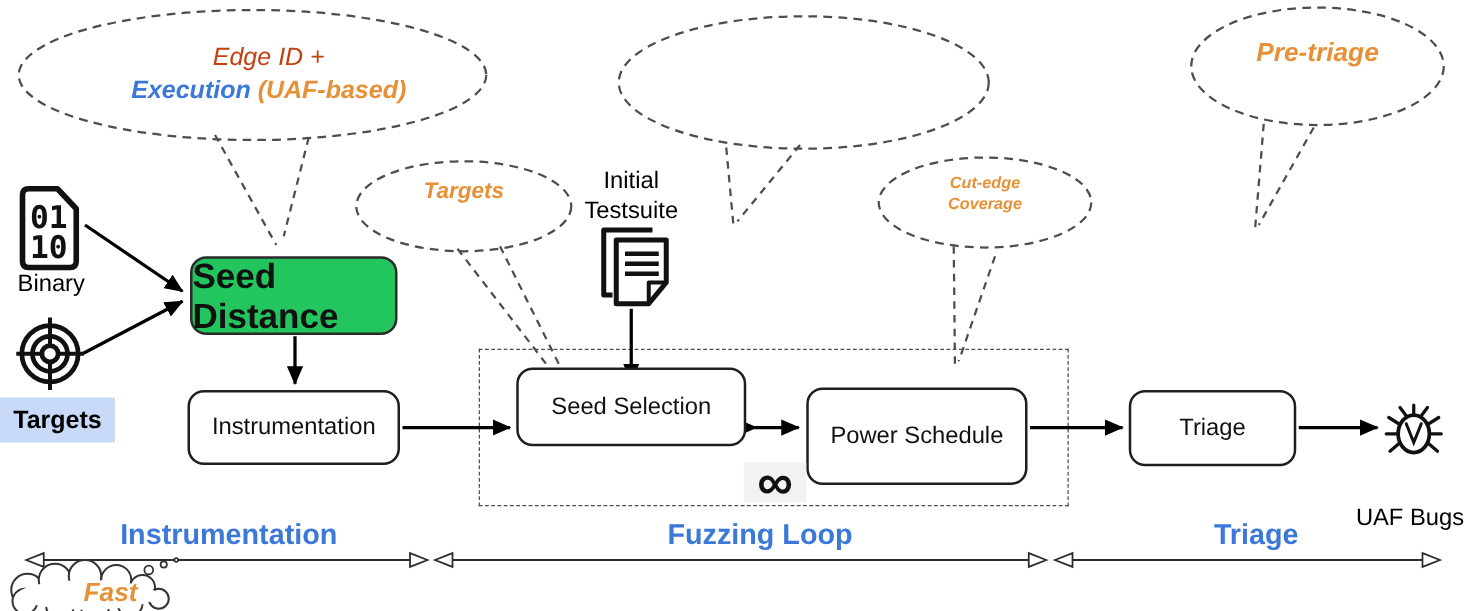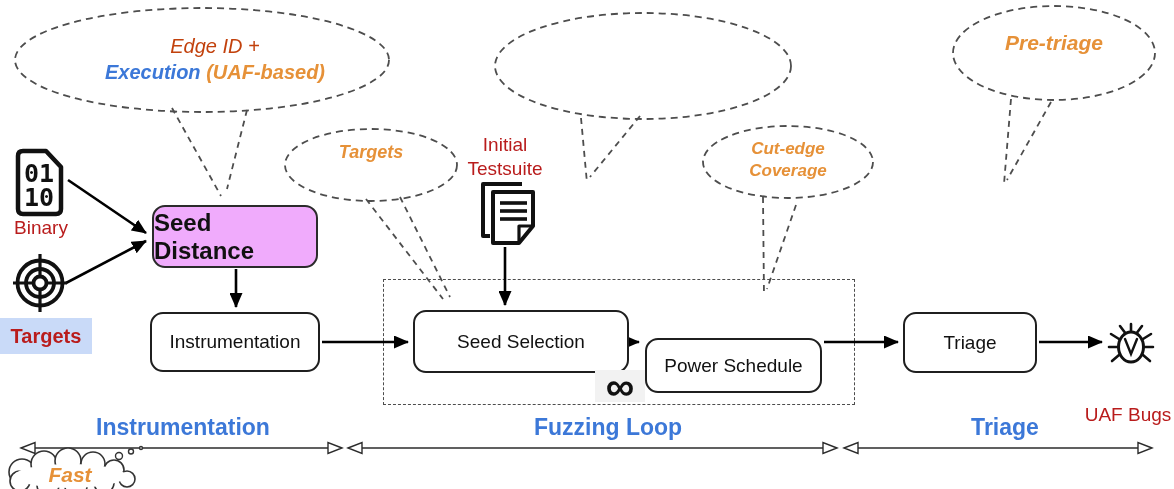--- a/index.html
+++ b/index.html
@@ -10,39 +10,39 @@
   
   .bubble-text { position:absolute; z-index:3; text-align:center; line-height:1.3; }
   .blue-it   { color:#c2410c; font-style:italic; }
   .blue-bold { color:#3c78d8; font-style:italic; font-weight:bold; }
   .orange-bold { color:#e69138; font-style:italic; font-weight:bold; }
 
   
   .node { position:absolute; z-index:3; background:#fff; border:2px solid #1f1f1f;
           border-radius:13px; display:flex; align-items:center; justify-content:center;
           font-size:19px; color:#111; }
-  .node.highlight { background:#f0abfc; font-weight:bold; font-size:24px; border-color:#2b2b2b; }
+  .node.highlight { background:#22c55e; font-weight:bold; font-size:28px; border-color:#2b2b2b; }
 
   .loop-box { position:absolute; z-index:1; border:1.8px dashed #4d4d4d; background:transparent; }
 
-  .icon-label { position:absolute; z-index:3; text-align:center; font-size:19px; color:#b91c1c; }
+  .icon-label { position:absolute; z-index:3; text-align:center; font-size:19px; color:#000000; }
   .targets-chip { background:#c9daf8; font-weight:bold; font-size:20px; line-height:36px; }
 
   .infinity { position:absolute; z-index:3; background:#f2f2f2; text-align:center;
               font-size:40px; font-weight:bold; color:#111; line-height:32px; }
 
   .phase-label { position:absolute; z-index:3; text-align:center; font-size:23px;
                  font-weight:bold; color:#3c78d8; }
 
   .footer-tags { position:absolute; z-index:3; font-size:11px; font-weight:bold;
                  color:#595959; letter-spacing:.4px; }
   .footer-tags span { margin-left:14px; }
   .footer-tags span:first-child { margin-left:0; }
 
-  .fast-label { position:absolute; z-index:4; text-align:center; font-size:21px;
+  .fast-label { position:absolute; z-index:4; text-align:right; font-size:21px;
                 font-weight:bold; font-style:italic; color:#e69138; }
 
   svg text.bin-digits { font-family:"DejaVu Sans Mono", monospace; font-weight:bold; font-size:25px; }
 </style>
 </head>
 <body>
 
 <div id="stage">
 
   <svg id="shapes" width="1174" height="489" viewBox="0 0 1174 489">
@@ -158,21 +158,21 @@
   <div class="bubble-text" style="left:75px; top:33px; width:280px; font-size:20px;">
     <div class="blue-it">Edge ID +</div>
     <div><span class="blue-bold">Execution</span> <span class="orange-bold">(UAF-based)</span></div>
   </div>
 
   <div class="bubble-text orange-bold" style="left:295px; top:141px; width:152px; font-size:18px;">
     <div>Targets</div>
   </div>
 
 
-  <div class="bubble-text orange-bold" style="left:710px; top:138px; width:156px; font-size:17px;">
+  <div class="bubble-text orange-bold" style="left:710px; top:138px; width:156px; font-size:13px;">
     <div>Cut-edge</div>
     <div>Coverage</div>
   </div>
 
   <div class="bubble-text orange-bold" style="left:965px; top:29px; width:178px; font-size:21px;">
     <div>Pre-triage</div>
   </div>
 
   <div class="icon-label" style="left:4px; top:217px; width:74px;">Binary</div>
 
@@ -180,22 +180,22 @@
 
   <div class="icon-label" style="left:455px; top:133px; width:100px; line-height:1.25;">
     <div>Initial</div>
     <div>Testsuite</div>
   </div>
 
   <div class="icon-label" style="left:1082px; top:388px; width:92px;margin-top:16px;">UAF Bugs</div>
 
   <div class="node highlight" style="left:152px; top:205px; width:166px; height:63px;">Seed Distance</div>
   <div class="node" style="left:150px; top:312px; width:170px; height:60px;">Instrumentation</div>
-  <div class="node" style="left:413px; top:310px; width:216px; height:63px;">Seed Selection</div>
-  <div class="node" style="left:645px; top:310px; width:177px; height:55px;margin-top:28px;">Power Schedule</div>
+  <div class="node" style="left:413px; top:294px; width:184px; height:63px;">Seed Selection</div>
+  <div class="node" style="left:645px; top:310px; width:177px; height:78px;">Power Schedule</div>
   <div class="node" style="left:903px; top:312px; width:134px; height:61px;">Triage</div>
 
   <div class="infinity" style="left:595px; top:370px; width:50px; height:32px;">∞</div>
 
   <div class="phase-label" style="left:58px; top:414px; width:250px;">Instrumentation</div>
   <div class="phase-label" style="left:483px; top:414px; width:250px;">Fuzzing Loop</div>
   <div class="phase-label" style="left:905px; top:414px; width:200px;">Triage</div>
 
 
   <div class="fast-label" style="left:30px; top:463px; width:80px;">Fast</div>

